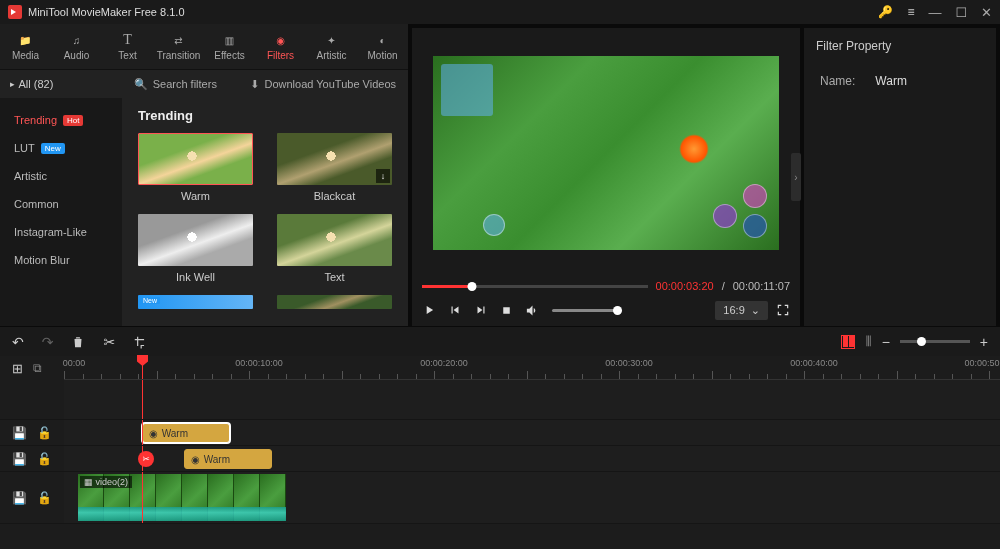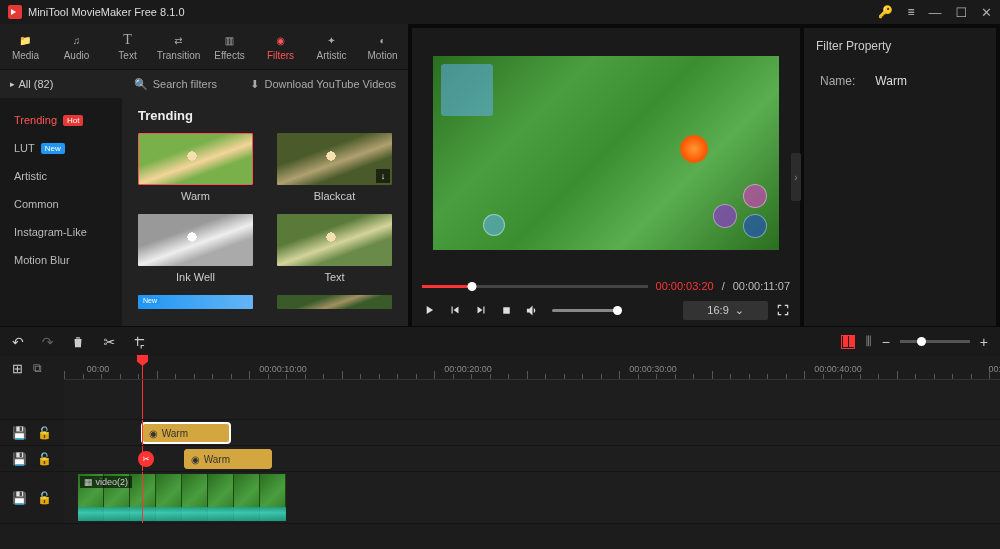--- a/index.html
+++ b/index.html
@@ -65,42 +65,42 @@
 .progress-track { flex: 1; height: 3px; background: #444; position: relative;}
 .progress-fill { position: absolute; left: 0; top: 0; height: 3px; background: #ff3333; width: 22%; }
 .progress-knob { position: absolute; left: 22%; top: -3px; width: 9px; height: 9px; background: #fff; border-radius: 50%; transform: translateX(-50%);}
 .time-curr { color: #ff3333; font-size: 11px; }
 .time-total { color: #bbb; font-size: 11px; }
 .player-controls { height: 32px; display: flex; align-items: center; padding: 0 10px; gap: 12px; }
 .pc-btn { color: #ddd; cursor: pointer; display: flex; align-items: center; font-size: 13px; }
 .vol-slider { width: 70px; height: 3px; background: #888; position: relative; border-radius: 2px;}
 .vol-knob { position: absolute; right: 0; top: -3px; width: 9px; height: 9px; background: #fff; border-radius: 50%; }
 .pc-right { margin-left: auto; display: flex; gap: 8px; align-items: center; }
-.aspect-select { background: #333; color: #ccc; padding: 3px 24px; font-size: 11px; border-radius: 2px; display: flex; align-items: center; gap: 6px; cursor: pointer;}
+.aspect-select { background: #333; color: #ccc; padding: 3px 8px; font-size: 11px; border-radius: 2px; display: flex; align-items: center; gap: 6px; cursor: pointer;}
 .expand-handle{position:absolute;right:-1px;top:50%;transform:translateY(-50%);width:10px;height:48px;background:#2c2c2c;border-radius:2px;display:flex;align-items:center;justify-content:center;cursor:pointer;color:#888;font-size:10px;}
 
 .right-panel { width: 192px; background: #1a1a1a; margin: 4px 4px 0 0; }
 .right-header { height: 36px; display: flex; align-items: center; padding: 0 12px; font-size: 12px; color: #ccc; }
 .prop-row { display: flex; padding: 10px 16px; font-size: 12px; gap: 20px; }
 .prop-label { color: #aaa; }
 .prop-value { color: #ddd; }
 
 .timeline-toolbar { height: 30px; background: #1a1a1a; display: flex; align-items: center; padding: 0 12px; gap: 18px; border-top: 1px solid #0a0a0a;}
 .tl-btn { color: #ccc; cursor: pointer; font-size: 14px; display:flex;align-items:center;}
 .tl-right { margin-left: auto; display: flex; align-items: center; gap: 10px;}
 .tl-icon-sel{width:14px;height:14px;border:1.5px solid #ff3333;display:flex;}
 .tl-icon-sel span{flex:1;background:#ff3333;margin:.5px;}
 .zoom-slider { width: 70px; height: 3px; background: #555; position: relative;}
 .zoom-knob { position: absolute; left: 25%; top: -3px; width: 9px; height: 9px; background: #fff; border-radius: 50%; }
 
 .timeline { flex: 1; background: #1c1c1c; position: relative; height: 193px;}
 .ruler-row { height: 24px; display: flex; position: relative;}
 .track-labels { width: 64px; display: flex; align-items: center; gap: 10px; padding-left: 12px; }
 .ruler { flex: 1; position: relative; border-bottom: 1px solid #333;}
-.ruler-mark { position: absolute; top: 8px; font-size: 9px; color: #888; transform: translateX(-50%); padding-left: 48px;}
+.ruler-mark { position: absolute; top: 2px; font-size: 9px; color: #888; transform: translateX(-50%);}
 .ruler-tick{position:absolute;bottom:0;width:1px;height:5px;background:#555;}
 .playhead { position: absolute; top: 0; bottom: 0; width: 1px; background: #ff3333; z-index: 5;}
 .playhead-head{position:absolute;top:-1px;left:-5px;width:11px;height:11px;background:#ff3333;clip-path:polygon(0 0,100% 0,100% 60%,50% 100%,0 60%);}
 .track-row { height: 26px; display: flex; border-bottom: 1px solid #151515;}
 .track-row.tall { height: 52px; }
 .track-row .track-labels { color: #888; font-size: 12px;}
 .track-content { flex: 1; position: relative; background: #1e1e1e;}
 .clip-filter { position: absolute; top: 3px; height: 20px; background: #d4a640; border: 1px solid #fff; border-radius: 3px; display: flex; align-items: center; padding: 0 6px; gap: 4px; font-size: 10px; color: #333;}
 .clip-filter.sel { box-shadow: 0 0 0 1px #fff; }
 .clip-video { position: absolute; top: 2px; bottom: 2px; display: flex;}

